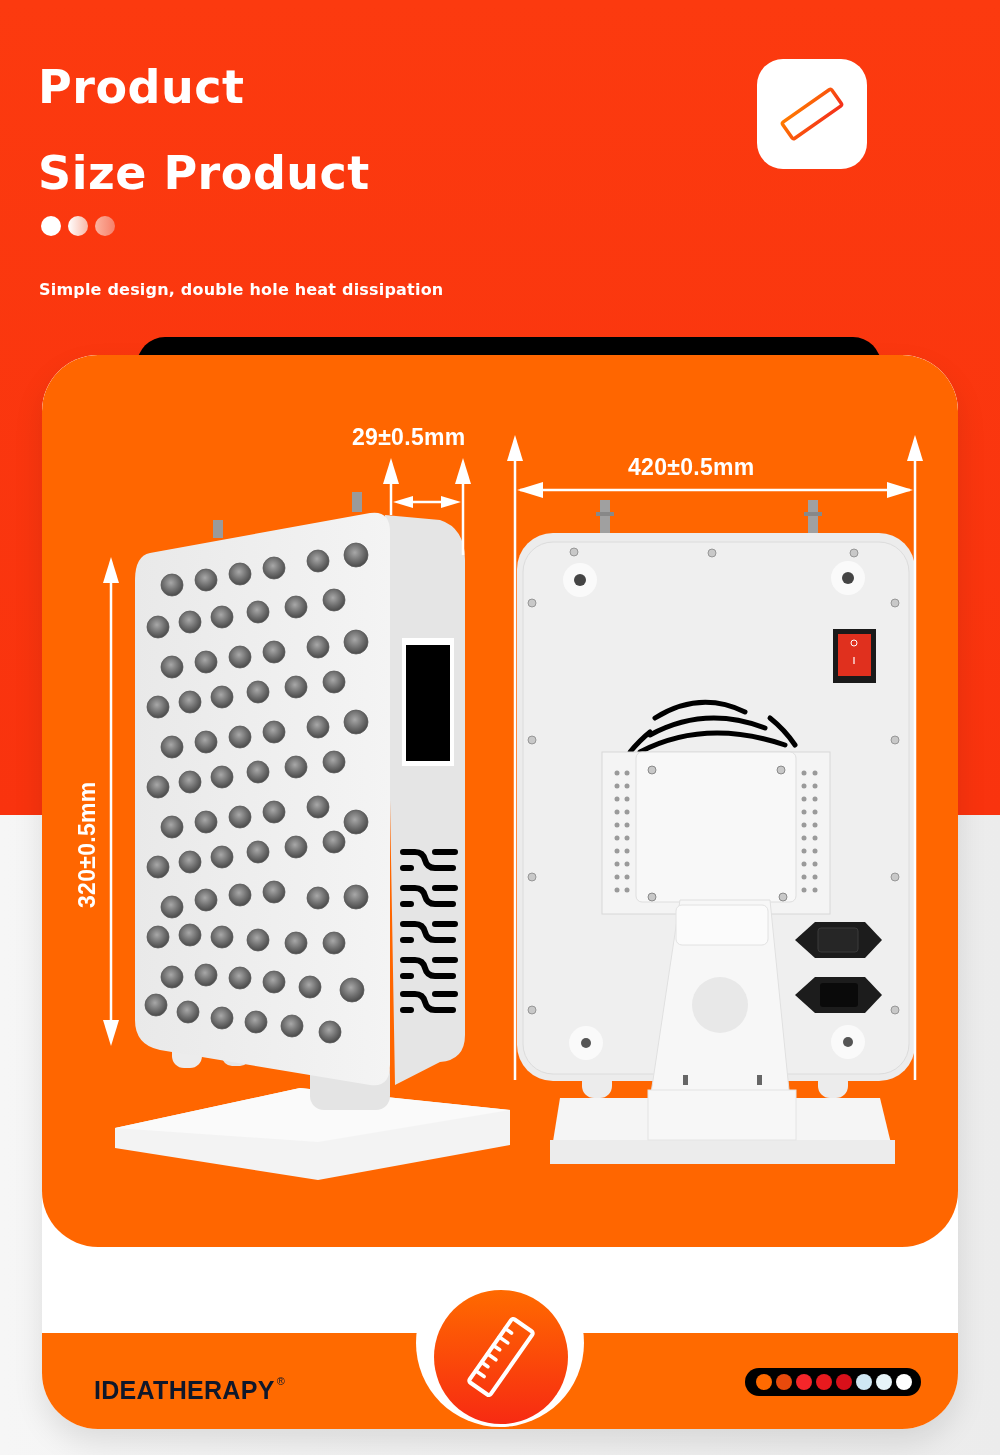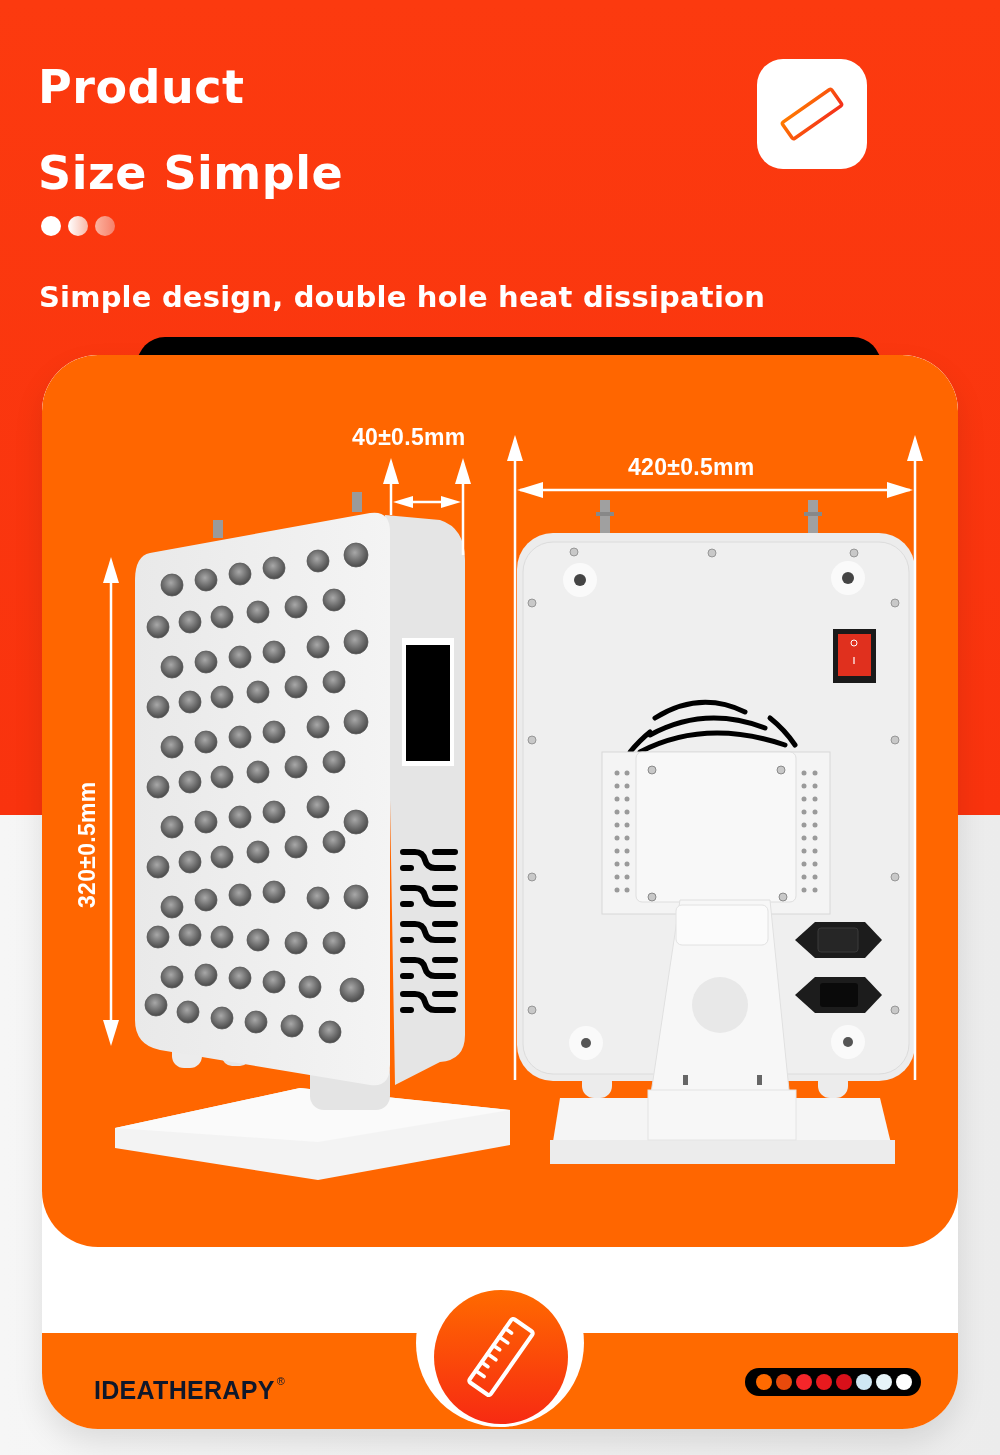--- a/index.html
+++ b/index.html
@@ -21,21 +21,21 @@
     position: absolute; left: 38px; top: 16px;
     color: #ffffff; font-weight: bold; font-size: 46px; line-height: 86px;
     letter-spacing: 0.5px;
     margin-top: 28px;
   }
   .title span { display: block; }
   .dots { position: absolute; left: 41px; top: 216px; display: flex; gap: 7px; }
   .dots i { display: block; width: 20px; height: 20px; border-radius: 50%; }
   .subtitle {
     position: absolute; left: 39px; top: 280px;
-    color: #fff; font-weight: bold; font-size: 29px; letter-spacing: 0.2px;
+    color: #fff; font-weight: bold; font-size: 16px; letter-spacing: 0.2px;
   }
   .badge-top {
     position: absolute; left: 757px; top: 59px; width: 110px; height: 110px;
     background: #fff; border-radius: 26px;
     display: flex; align-items: center; justify-content: center;
   }
   .black-tab {
     position: absolute; left: 137px; top: 337px; width: 744px; height: 60px;
     background: #000; border-radius: 28px 28px 0 0;
   }
@@ -83,21 +83,21 @@
   svg.overlay { position: absolute; left: 0; top: 0; }
 </style>
 </head>
 <body>
 
 <div class="hero-bg"></div>
 <div class="lower-bg"></div>
 
 <h1 class="title">
   <span>Product</span>
-  <span>Size Simple</span>
+  <span>Size Product</span>
 </h1>
 
 <div class="dots">
   <i style="background:#ffffff"></i>
   <i style="background:linear-gradient(90deg,#fff,#f8b8a6)"></i>
   <i style="background:linear-gradient(90deg,#fbb3a0,#f6806a)"></i>
 </div>
 
 <div class="subtitle">Simple design, double hole heat dissipation</div>
 
@@ -410,15 +410,15 @@
     <line x1="515" y1="455" x2="515" y2="1080" stroke-width="2.5"></line>
     <polygon points="515,435 507,461 523,461" stroke="none"></polygon>
     <line x1="915" y1="455" x2="915" y2="1080" stroke-width="2.5"></line>
     <polygon points="915,435 907,461 923,461" stroke="none"></polygon>
     <line x1="520" y1="490" x2="910" y2="490" stroke-width="2.5"></line>
     <polygon points="517,490 543,482 543,498" stroke="none"></polygon>
     <polygon points="913,490 887,482 887,498" stroke="none"></polygon>
   </g>
 </svg>
 
-<div class="dim-label" style="left:352px; top:424px;">40±0.5mm</div>
+<div class="dim-label" style="left:352px; top:424px;">29±0.5mm</div>
 <div class="dim-label" style="left:628px; top:454px;">420±0.5mm</div>
 <div class="dim-label dim-vert" style="top:908px; left:74px;">320±0.5mm</div>
 
 </body></html>

